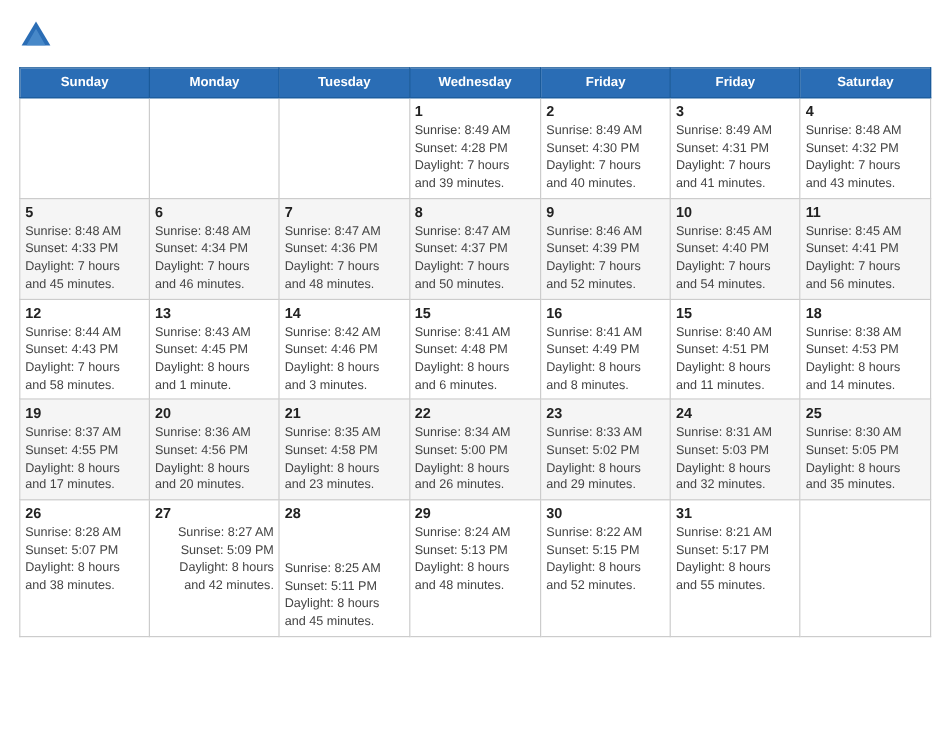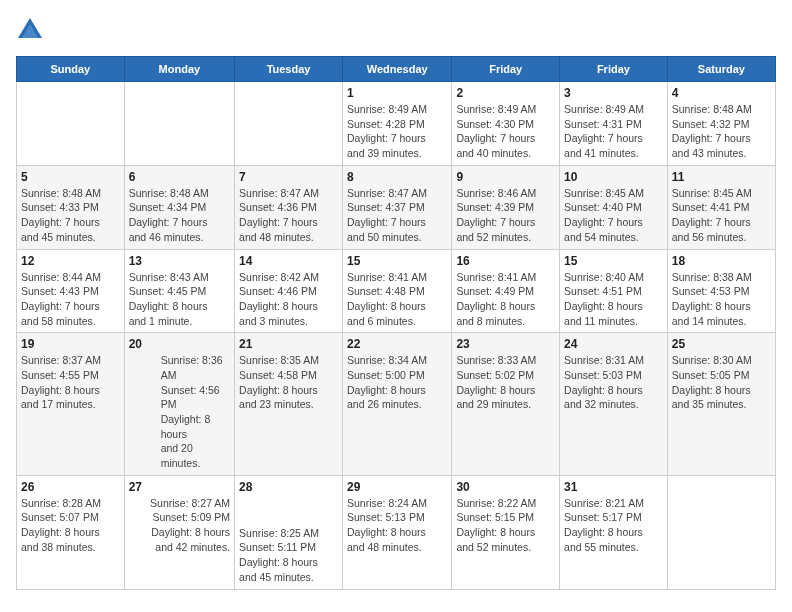--- a/index.html
+++ b/index.html
@@ -259,21 +259,21 @@
       <tr>
         <td>
           <span class="day-num">19</span>
           <div class="day-detail" style="white-space: pre-line;">Sunrise: 8:37 AM
 Sunset: 4:55 PM
 Daylight: 8 hours
 and 17 minutes.</div>
         </td>
         <td>
           <span class="day-num">20</span>
-          <div class="day-detail" style="white-space: pre-line; margin-left: 32px;">Sunrise: 8:36 AM
+          <div class="day-detail" style="white-space: pre-line;">Sunrise: 8:36 AM
 Sunset: 4:56 PM
 Daylight: 8 hours
 and 20 minutes.</div>
         </td>
         <td>
           <span class="day-num">21</span>
           <div class="day-detail" style="white-space: pre-line;">Sunrise: 8:35 AM
 Sunset: 4:58 PM
 Daylight: 8 hours
 and 23 minutes.</div>

